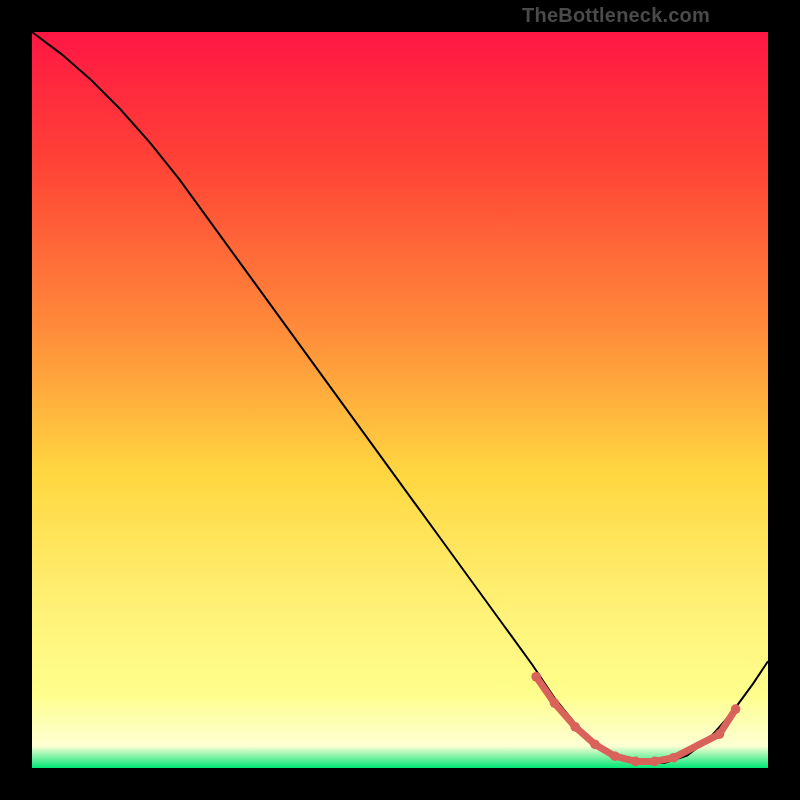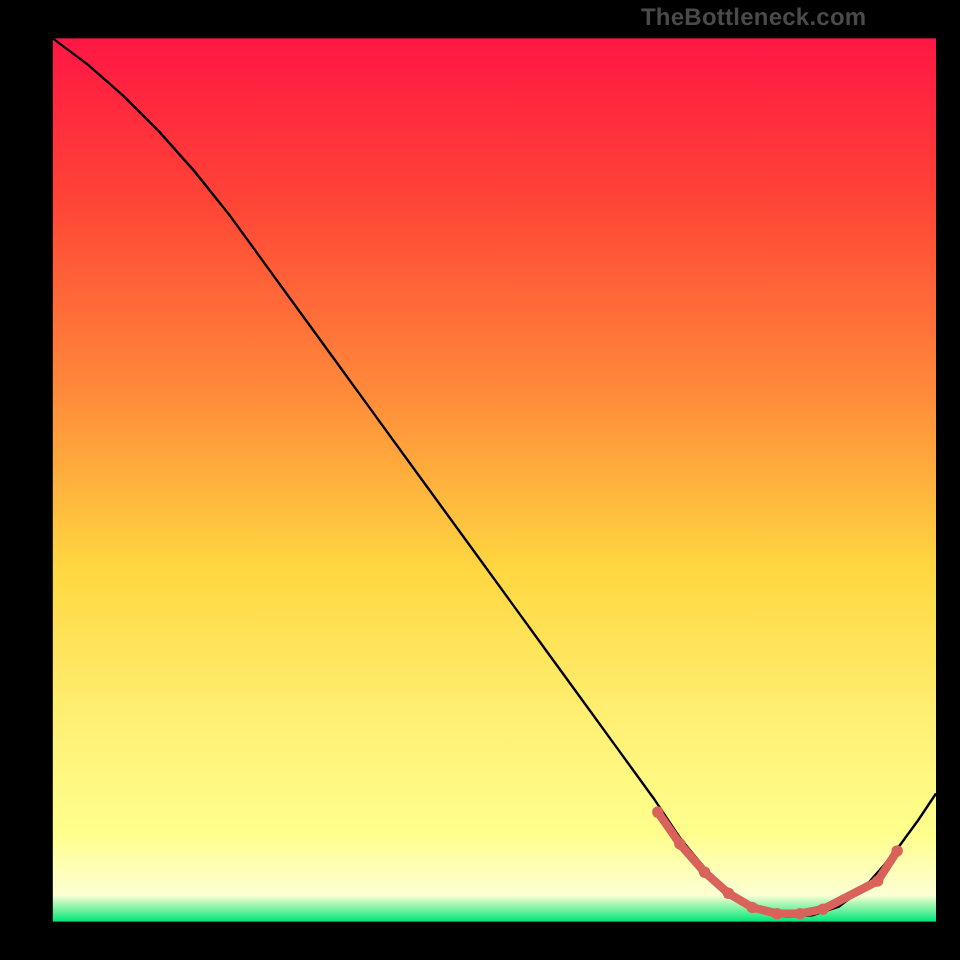--- a/index.html
+++ b/index.html
@@ -8,21 +8,20 @@
     width: 800px;
     height: 800px;
     background: #000000;
     overflow: hidden;
     font-family: Arial, Helvetica, sans-serif;
   }
   .canvas {
     position: relative;
     width: 720px;
     height: 800px;
-    margin-left: 12px;
   }
   .watermark {
     position: absolute;
     top: 4px;
     right: 10px;
     color: #4a4a4a;
     font-size: 20px;
     font-weight: 600;
     letter-spacing: 0.2px;
   }

